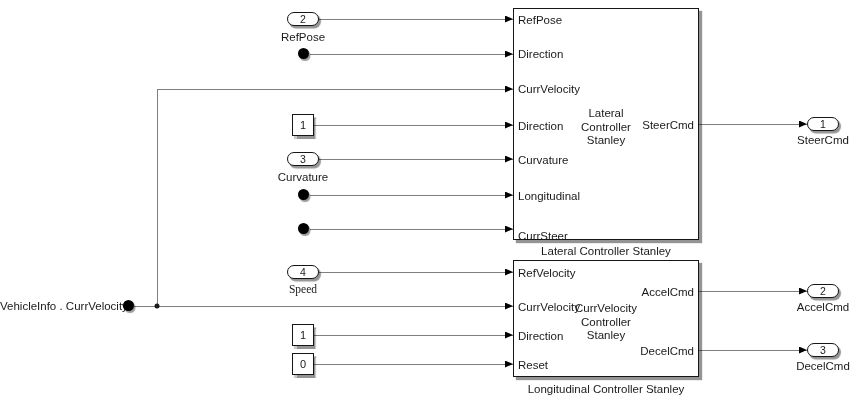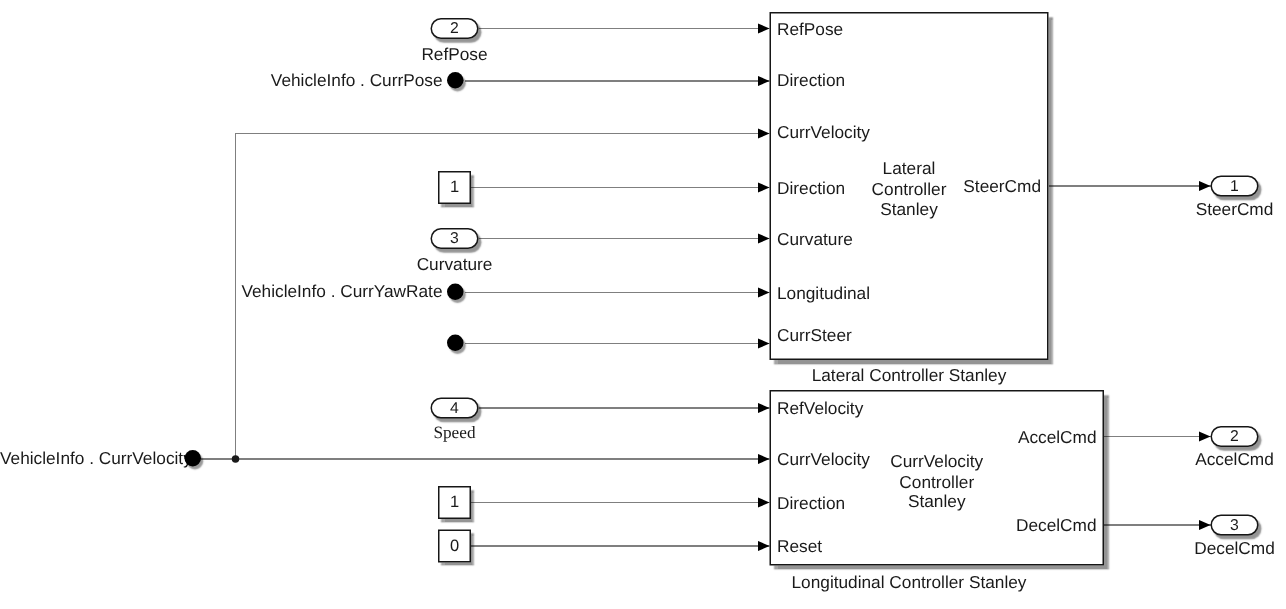--- a/index.html
+++ b/index.html
@@ -73,29 +73,29 @@
     <circle cx="157" cy="306" r="2.5" fill="#1a1a1a" stroke="none"></circle>
   </svg>
 
   <div class="blk" style="left:513px;top:8px;width:186px;height:232px;">
     <div class="pin" style="top:4px;">RefPose</div>
     <div class="pin" style="top:38px;">Direction</div>
     <div class="pin" style="top:73px;">CurrVelocity</div>
     <div class="pin" style="top:110px;">Direction</div>
     <div class="pin" style="top:144px;">Curvature</div>
     <div class="pin" style="top:180px;">Longitudinal</div>
-    <div class="pin" style="top:208px;">CurrSteer</div>
+    <div class="pin" style="top:220px;">CurrSteer</div>
     <div class="pout" style="top:109px;">SteerCmd</div>
     <div class="ctr" style="top:98px;">Lateral
 Controller
 Stanley</div>
   </div>
   <div class="cap" style="left:513px;top:244px;width:186px;">Lateral Controller Stanley</div>
 
-  <div class="blk" style="left:513px;top:260px;width:223px;height:117px;">
+  <div class="blk" style="left:513px;top:260px;width:186px;height:117px;">
     <div class="pin" style="top:5px;">RefVelocity</div>
     <div class="pin" style="top:39px;">CurrVelocity</div>
     <div class="pin" style="top:68px;">Direction</div>
     <div class="pin" style="top:97px;">Reset</div>
     <div class="pout" style="top:24px;">AccelCmd</div>
     <div class="pout" style="top:83px;">DecelCmd</div>
     <div class="ctr" style="top:41px;">CurrVelocity
 Controller
 Stanley</div>
   </div>
@@ -107,24 +107,22 @@
   <div class="oval" style="left:287px;top:152px;">3</div>
   <div class="ovcap" style="left:258px;top:170px;">Curvature</div>
 
   <div class="oval" style="left:287px;top:265px;">4</div>
   <div class="ovcap" style="left:258px;top:282px;font-family:Liberation Serif, serif;">Speed</div>
 
   <div class="sq" style="left:292px;top:114px;">1</div>
   <div class="sq" style="left:292px;top:324px;">1</div>
   <div class="sq" style="left:292px;top:353px;">0</div>
 
-  <div class="srclbl" style="width:295px;top:47px;">VehicleInfo . CurrPose</div>
   <div class="srcdot" style="left:298px;top:48px;"></div>
 
-  <div class="srclbl" style="width:295px;top:188px;">VehicleInfo . CurrYawRate</div>
   <div class="srcdot" style="left:298px;top:189px;"></div>
 
   <div class="srcdot" style="left:298px;top:223px;"></div>
 
   <div class="srclbl" style="width:121px;top:299px;">VehicleInfo . CurrVelocity</div>
   <div class="srcdot" style="left:123px;top:300px;"></div>
 
   <div class="oval" style="left:807px;top:117px;">1</div>
   <div class="ovcap" style="left:778px;top:133px;">SteerCmd</div>
 

